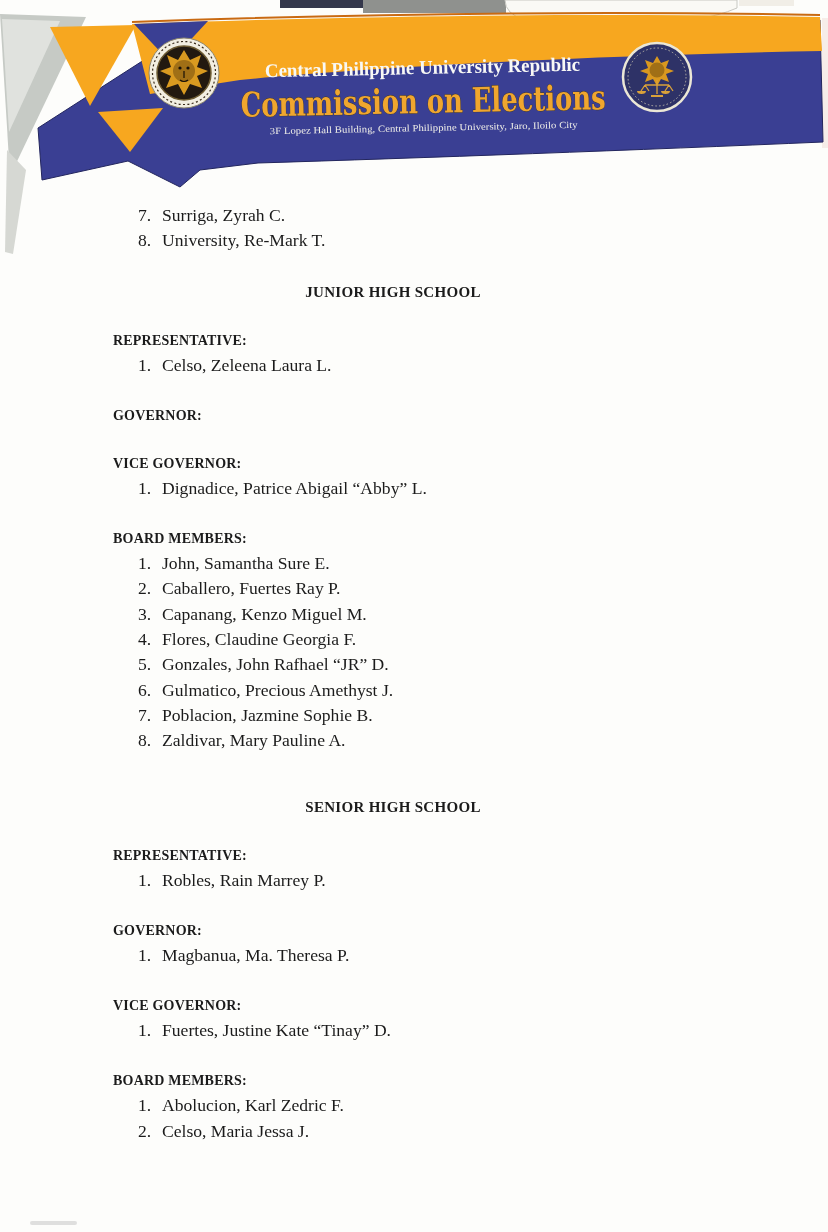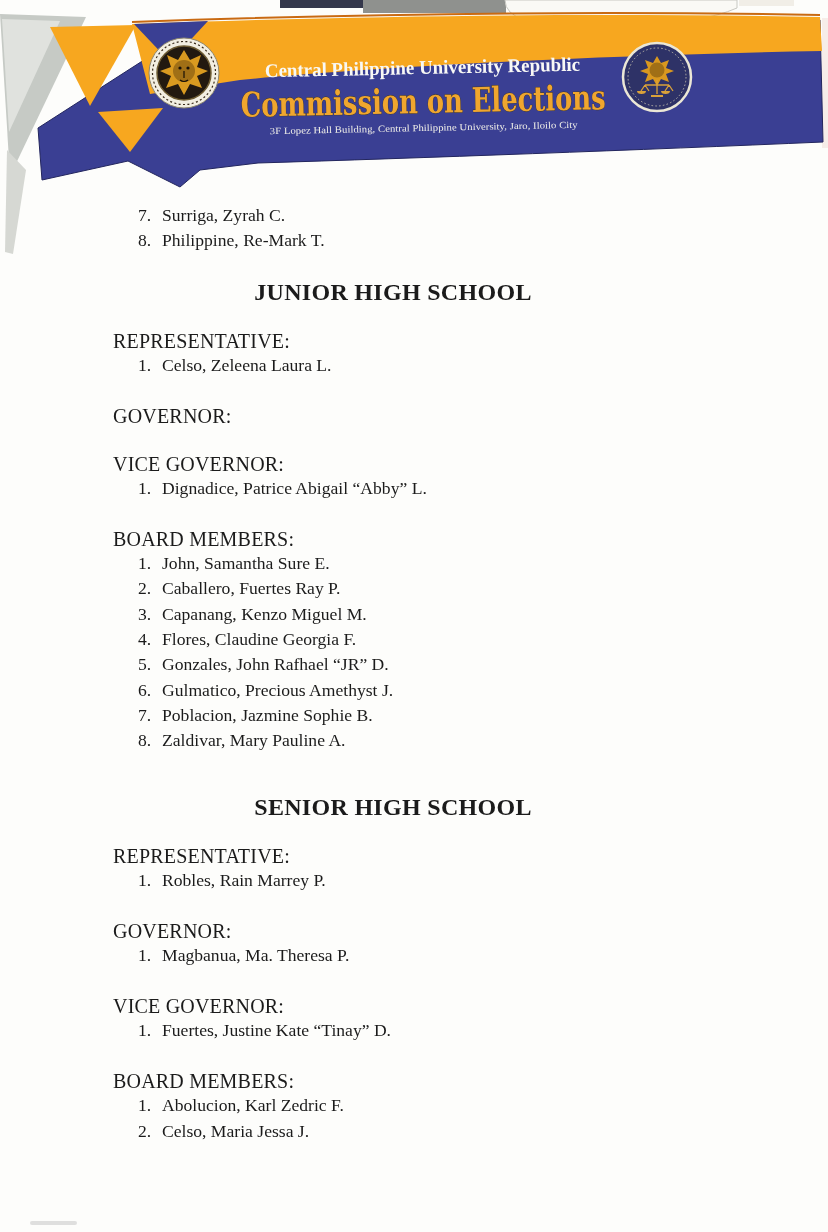--- a/index.html
+++ b/index.html
@@ -6,22 +6,22 @@
   .page {
     position:relative; width:828px; height:1232px; margin:0 auto;
     background:#fdfdfb; overflow:hidden;
     font-family:"Liberation Serif", serif; color:#1b1b1b;
   }
   .banner-svg { position:absolute; top:0; left:0; display:block; }
   .doc { position:absolute; top:0; left:0; width:770px; box-sizing:border-box; padding-top:203px; }
   ol.names { list-style:none; margin:0; padding:0; counter-reset:none; }
   ol.names li { margin-left:138px; line-height:25.3px; font-size:17.6px; white-space:nowrap; }
   .num { display:inline-block; min-width:24px; }
-  .g-head { font-size:20px; font-weight:normal; margin:28px 0 2px 113px; line-height:20px; letter-spacing:0.2px; }
-  .s-title { font-size:24px; font-weight:bold; text-align:center; margin:27px 0 26px 16px; line-height:22px; letter-spacing:0.3px; }
+  .g-head { font-size:14px; font-weight:bold; margin:28px 0 2px 113px; line-height:20px; letter-spacing:0.2px; }
+  .s-title { font-size:15px; font-weight:bold; text-align:center; margin:27px 0 26px 16px; line-height:22px; letter-spacing:0.3px; }
   .s-title.mt-lg { margin-top:42px; }
   .smudge-bottom { position:absolute; left:30px; top:1221px; width:47px; height:4px;
     background:#d7d7d7; border-radius:2px; opacity:.8; }
 </style>
 </head>
 <body>
 
 <div class="page">
 
   <svg class="banner-svg" width="828" height="262" viewBox="0 0 828 262">
@@ -75,21 +75,21 @@
       <text x="423" y="74" text-anchor="middle" textLength="315" lengthAdjust="spacingAndGlyphs" font-family="Liberation Serif, serif" font-size="19.5" font-weight="bold" fill="#f8f8f5">Central Philippine University Republic</text>
       <text x="423" y="113" text-anchor="middle" textLength="365" lengthAdjust="spacingAndGlyphs" font-family="DejaVu Serif, serif" font-size="34" font-weight="bold" fill="#f0a62e" stroke="#463a18" stroke-width="0.7" paint-order="stroke">Commission on Elections</text>
       <text x="423" y="131" text-anchor="middle" textLength="308" lengthAdjust="spacingAndGlyphs" font-family="Liberation Serif, serif" font-size="9.5" fill="#efeee8">3F Lopez Hall Building, Central Philippine University, Jaro, Iloilo City</text>
     </g>
   </svg>
 
   <div class="doc">
 
     <ol class="names">
       <li><span class="num">7.</span><span>Surriga, Zyrah C.</span></li>
-      <li><span class="num">8.</span><span>Philippine, Re-Mark T.</span></li>
+      <li><span class="num">8.</span><span>University, Re-Mark T.</span></li>
     </ol>
 
     <section>
       <h2 class="s-title">JUNIOR HIGH SCHOOL</h2>
 
       <div class="group">
         <h3 class="g-head">REPRESENTATIVE:</h3>
         <ol class="names">
           <li><span class="num">1.</span><span>Celso, Zeleena Laura L.</span></li>
         </ol>

